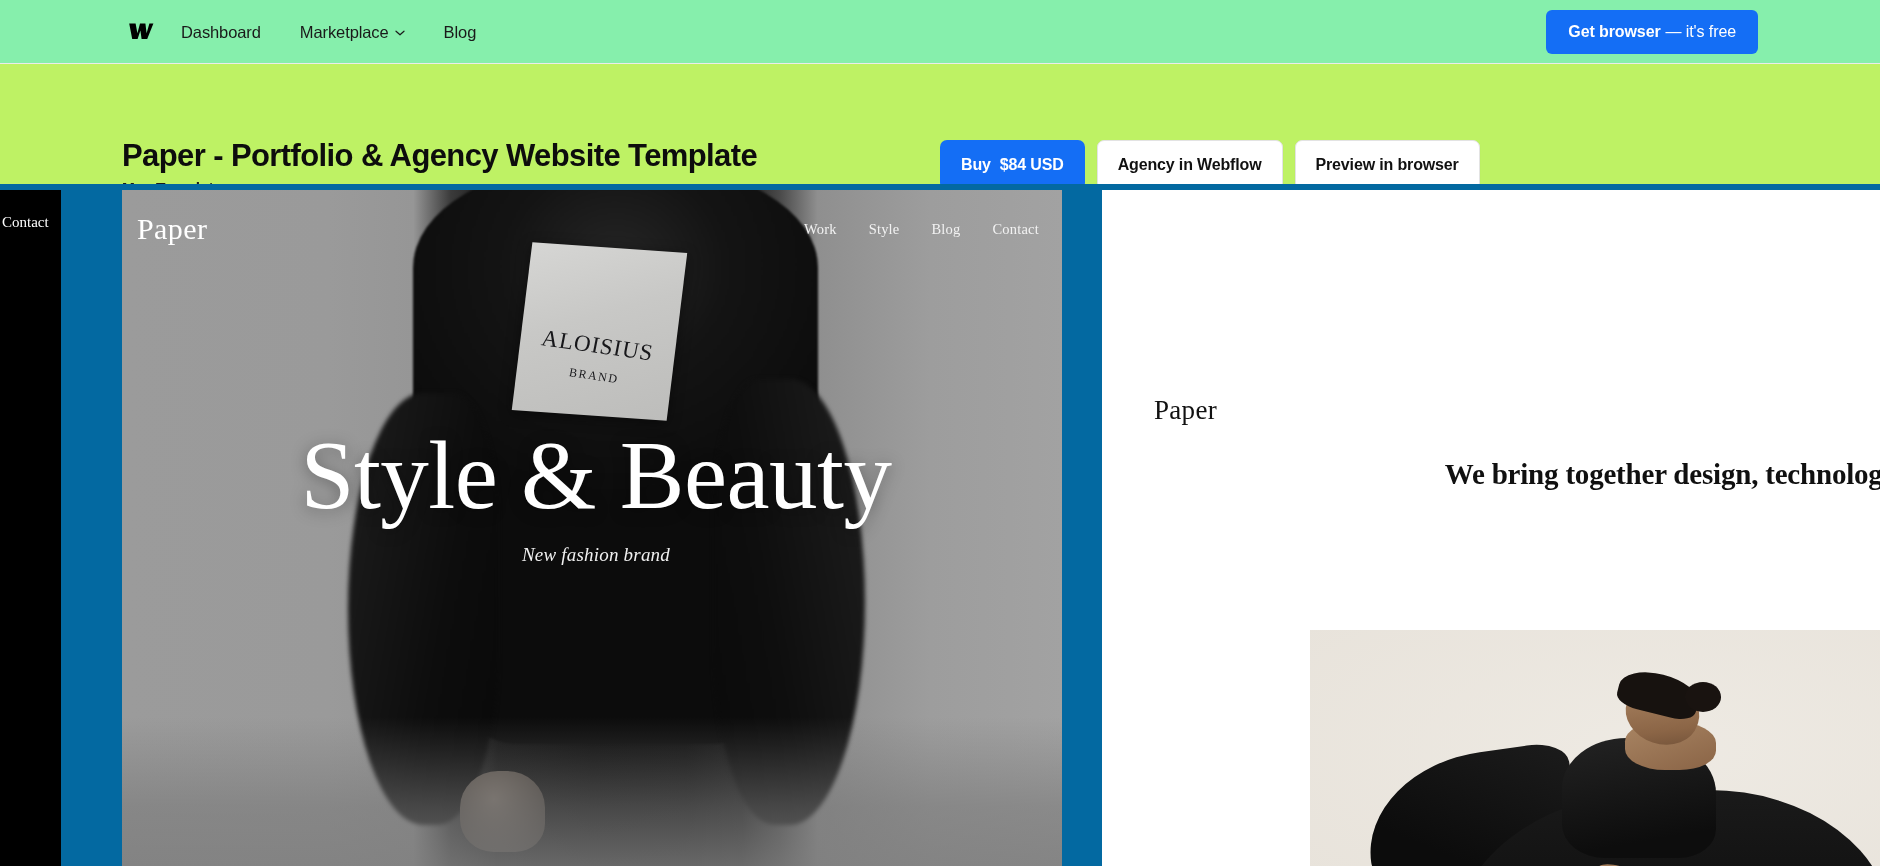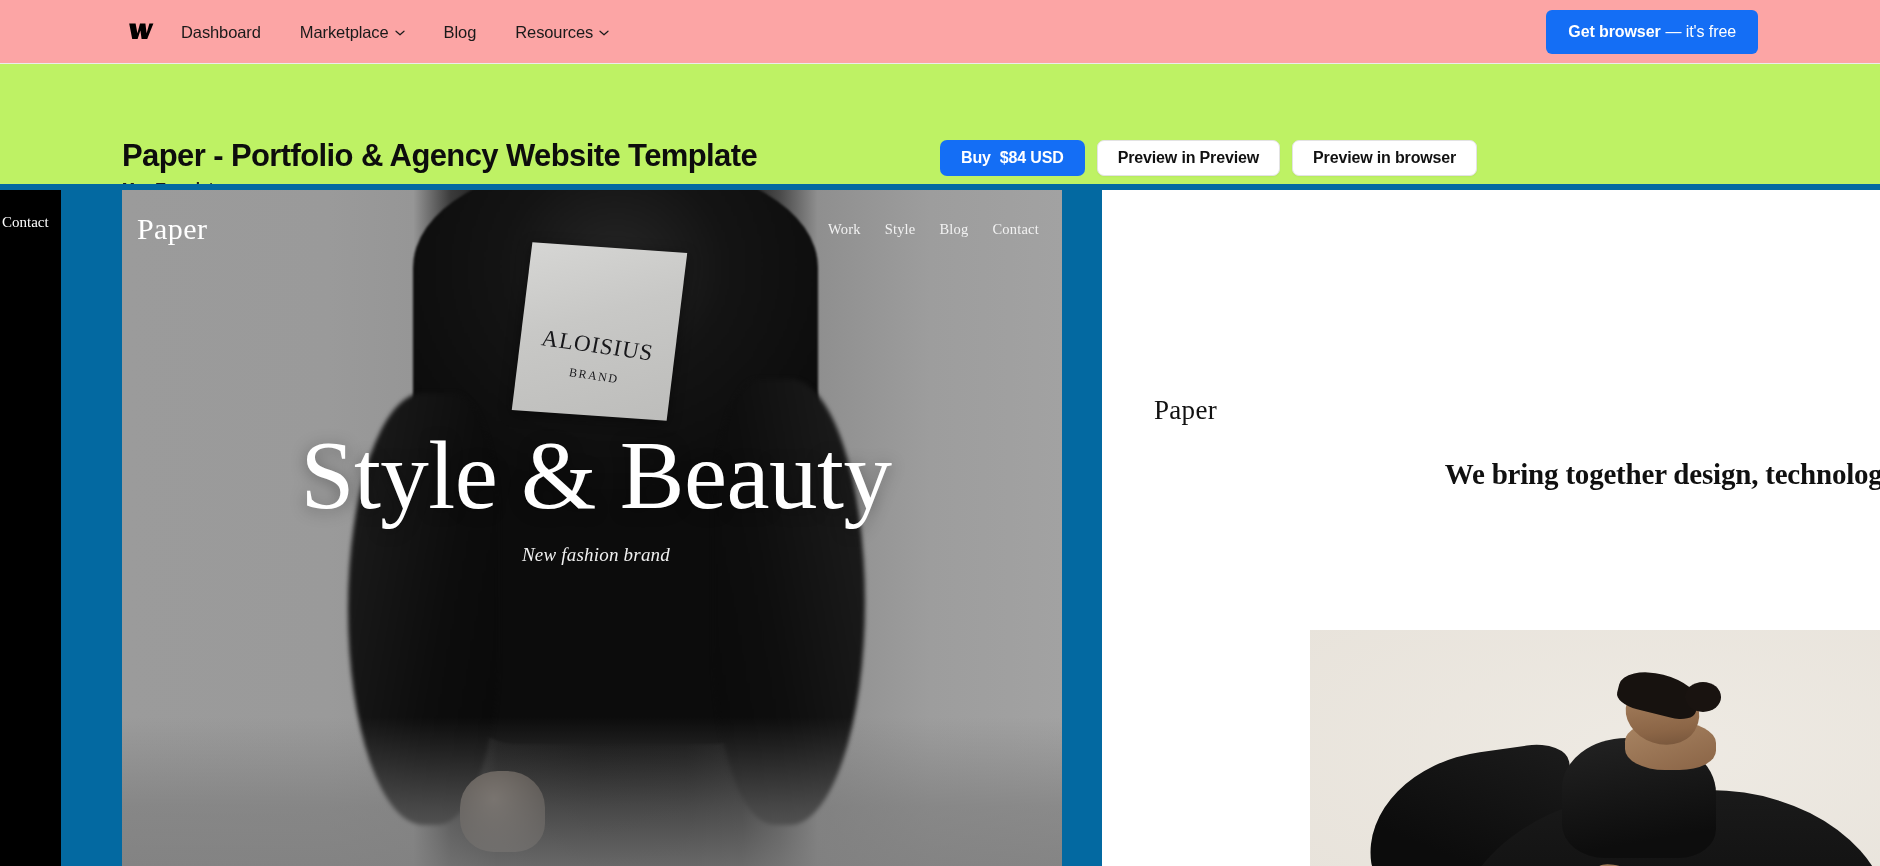--- a/index.html
+++ b/index.html
@@ -10,21 +10,21 @@
     background: #ffffff;
     font-family: "Liberation Sans", sans-serif;
     -webkit-font-smoothing: antialiased;
   }
 
   
   .topbar {
     position: relative;
     height: 64px;
     width: 1880px;
-    background: #fca5a5;
+    background: #86efac;
     border-bottom: 1px solid #ebebeb;
     display: flex;
     align-items: center;
   }
   .wf-logo {
     position: absolute;
     left: 128px;
     top: 20px;
     width: 26px;
     height: 22px;
@@ -113,21 +113,21 @@
   }
   .tpl-actions {
     position: absolute;
     left: 940px;
     top: 76px;
     display: flex;
     gap: 12px;
     align-items: flex-start;
   }
   .btn {
-    height: 36px;
+    height: 50px;
     border-radius: 7px;
     font-size: 16px;
     font-family: "Liberation Sans", sans-serif;
     font-weight: 700;
     letter-spacing: -0.15px;
     cursor: pointer;
     display: flex;
     align-items: center;
     justify-content: center;
     white-space: nowrap;
@@ -293,21 +293,21 @@
   .tpl-logo {
     font-family: "Liberation Serif", serif;
     font-size: 30px;
     color: #ffffff;
     letter-spacing: 0.4px;
     flex: 0 0 auto;
   }
   .tpl-nav-links {
     margin-left: auto;
     display: flex;
-    gap: 24px;
+    gap: 32px;
     align-items: center;
   }
   .tpl-nav-links a {
     font-family: "Liberation Serif", serif;
     font-size: 14.5px;
     color: #f2f2f2;
     text-decoration: none;
     white-space: nowrap;
     letter-spacing: 0.2px;
   }
@@ -491,28 +491,20 @@
         <svg viewBox="0 0 10 6" width="10" height="6">
             <path d="M1 1.2 L5 4.8 L9 1.2" fill="none" stroke="#1a1a1a" stroke-width="1.2" stroke-linecap="round" stroke-linejoin="round"></path>
           </svg>
       </span>
     </div>
 
     <div class="nav-item">
       <span>Blog</span>
     </div>
 
-    <div class="nav-item">
-      <span>Resources</span>
-      <span class="chev">
-        <svg viewBox="0 0 10 6" width="10" height="6">
-            <path d="M1 1.2 L5 4.8 L9 1.2" fill="none" stroke="#1a1a1a" stroke-width="1.2" stroke-linecap="round" stroke-linejoin="round"></path>
-          </svg>
-      </span>
-    </div>
 
   </div>
 
   <button class="get-started">
     <b>Get browser</b>
     <span class="rest">— it's free</span>
   </button>
 </div>
 
 <div class="tpl-header">
@@ -520,21 +512,21 @@
   <div class="tpl-title">Paper - Portfolio &amp; Agency Website Template</div>
   <div class="tpl-author">Max Templates</div>
 
   <div class="tpl-actions">
 
     <button class="btn btn-buy">
       <span>Buy</span>
       <span class="price">$84 USD</span>
     </button>
 
-    <button class="btn btn-ghost">Preview in Preview</button>
+    <button class="btn btn-ghost">Agency in Webflow</button>
 
     <button class="btn btn-ghost">Preview in browser</button>
   </div>
 </div>
 
 <div class="stage">
 
   <div class="peek-left">
     <div class="contact-word">Contact</div>
   </div>

